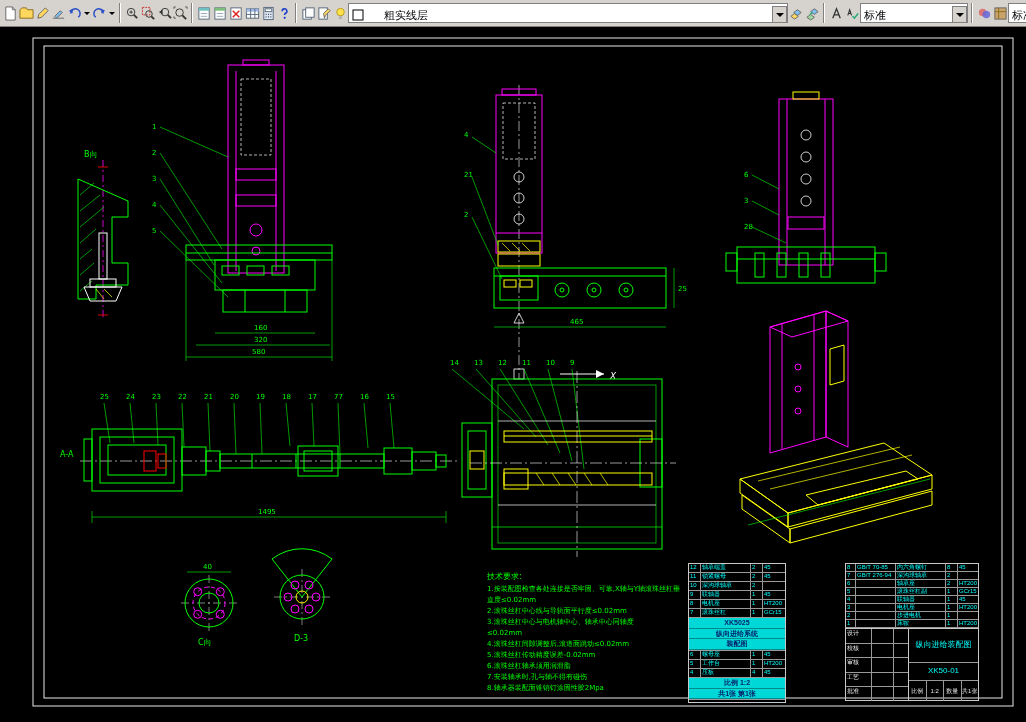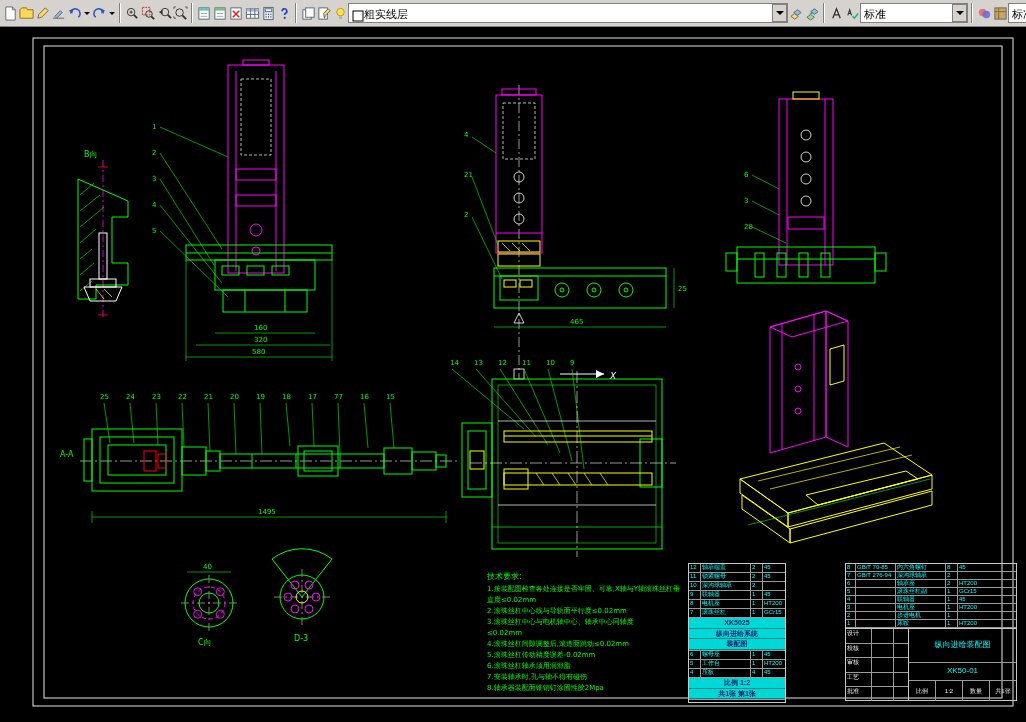--- a/index.html
+++ b/index.html
@@ -4,22 +4,22 @@
 <style>
   *{margin:0;padding:0;box-sizing:border-box}
   html,body{width:1026px;height:722px;overflow:hidden;background:#000;
     font-family:"Liberation Sans","DejaVu Sans",sans-serif}
   
   .toolbar{height:27px;background:#d6d3ce;border-bottom:1px solid #808080;
     display:flex;align-items:center;padding:0 2px;gap:0;white-space:nowrap}
   .tbtn{width:16px;height:22px;flex:0 0 auto;display:flex;align-items:center;justify-content:center}
   .tick{width:9px;height:22px;flex:0 0 auto;display:flex;align-items:center;justify-content:center}
   .tsep{width:2px;height:20px;flex:0 0 auto;border-left:1px solid #808080;border-right:1px solid #fff;margin:0 3px}
-  .combo{height:20px;background:#fff;border:1px solid #808080;display:flex;align-items:flex-end;
-    font-size:11px;color:#000;padding:4px 0 0 3px;gap:0;flex:0 0 auto;overflow:hidden}
+  .combo{height:20px;background:#fff;border:1px solid #808080;display:flex;align-items:center;
+    font-size:11px;color:#000;padding:4px 0 0 3px;gap:20px;flex:0 0 auto;overflow:hidden}
   .combo-text{flex:1;overflow:hidden;white-space:nowrap}
   .arrowbox{width:15px;height:18px;background:#d6d3ce;border:1px solid #808080;
     display:flex;align-items:center;justify-content:center;flex:0 0 auto}
   .arrow-down{width:0;height:0;border-left:4px solid transparent;border-right:4px solid transparent;border-top:4px solid #000}
   .arrow-down.small{border-left-width:3px;border-right-width:3px;border-top-width:3px}
   .layer-combo{width:440px}
   .style-combo{width:108px}
   .clipped-combo{width:18px;border-right:none}
   
   .canvas{position:relative;width:1026px;height:695px;background:#000}
@@ -622,21 +622,21 @@
       <span class="cell" style="flex:1">45</span>
     </div>
       </div>
   <div class="hlbox">
 
   <div class="hl-line">比例 1:2</div>
         <div class="hl-line">共1张 第1张</div>
       </div>
 </div>
 
-<div class="panel" style="left:845px;top:536px;width:172px;height:138px">
+<div class="panel" style="left:845px;top:536px;width:134px;height:138px">
   <div>
 
   <div class="row row8">
       <span class="cell" style="width:10px">8</span>
       <span class="cell" style="width:40px">GB/T 70-85</span>
       <span class="cell" style="width:50px">内六角螺钉</span>
       <span class="cell" style="width:12px">8</span>
       <span class="cell" style="flex:1">45</span>
     </div>
         <div class="row row8">

